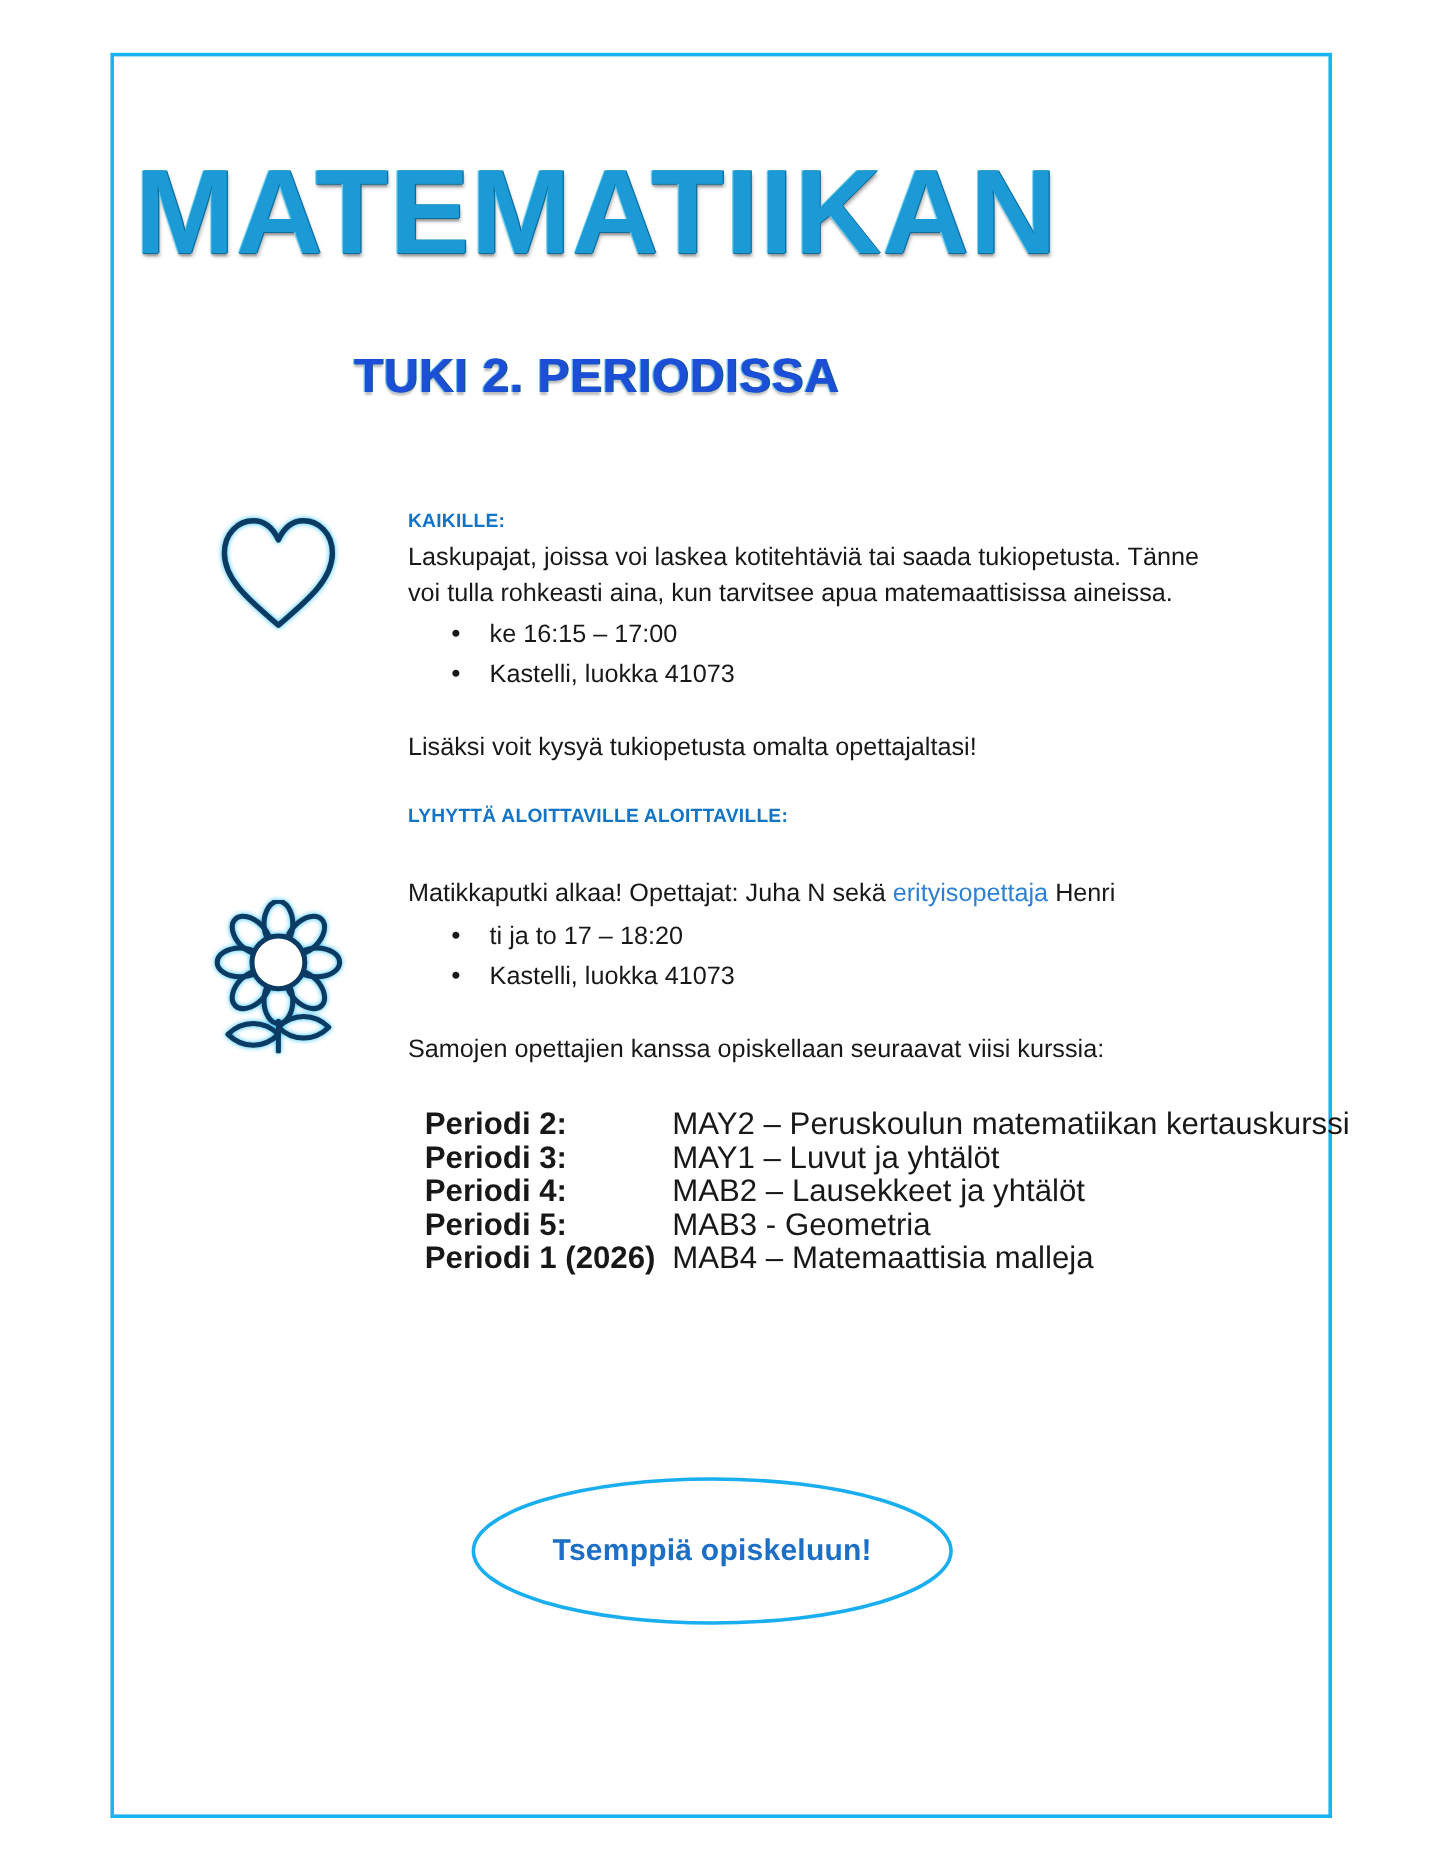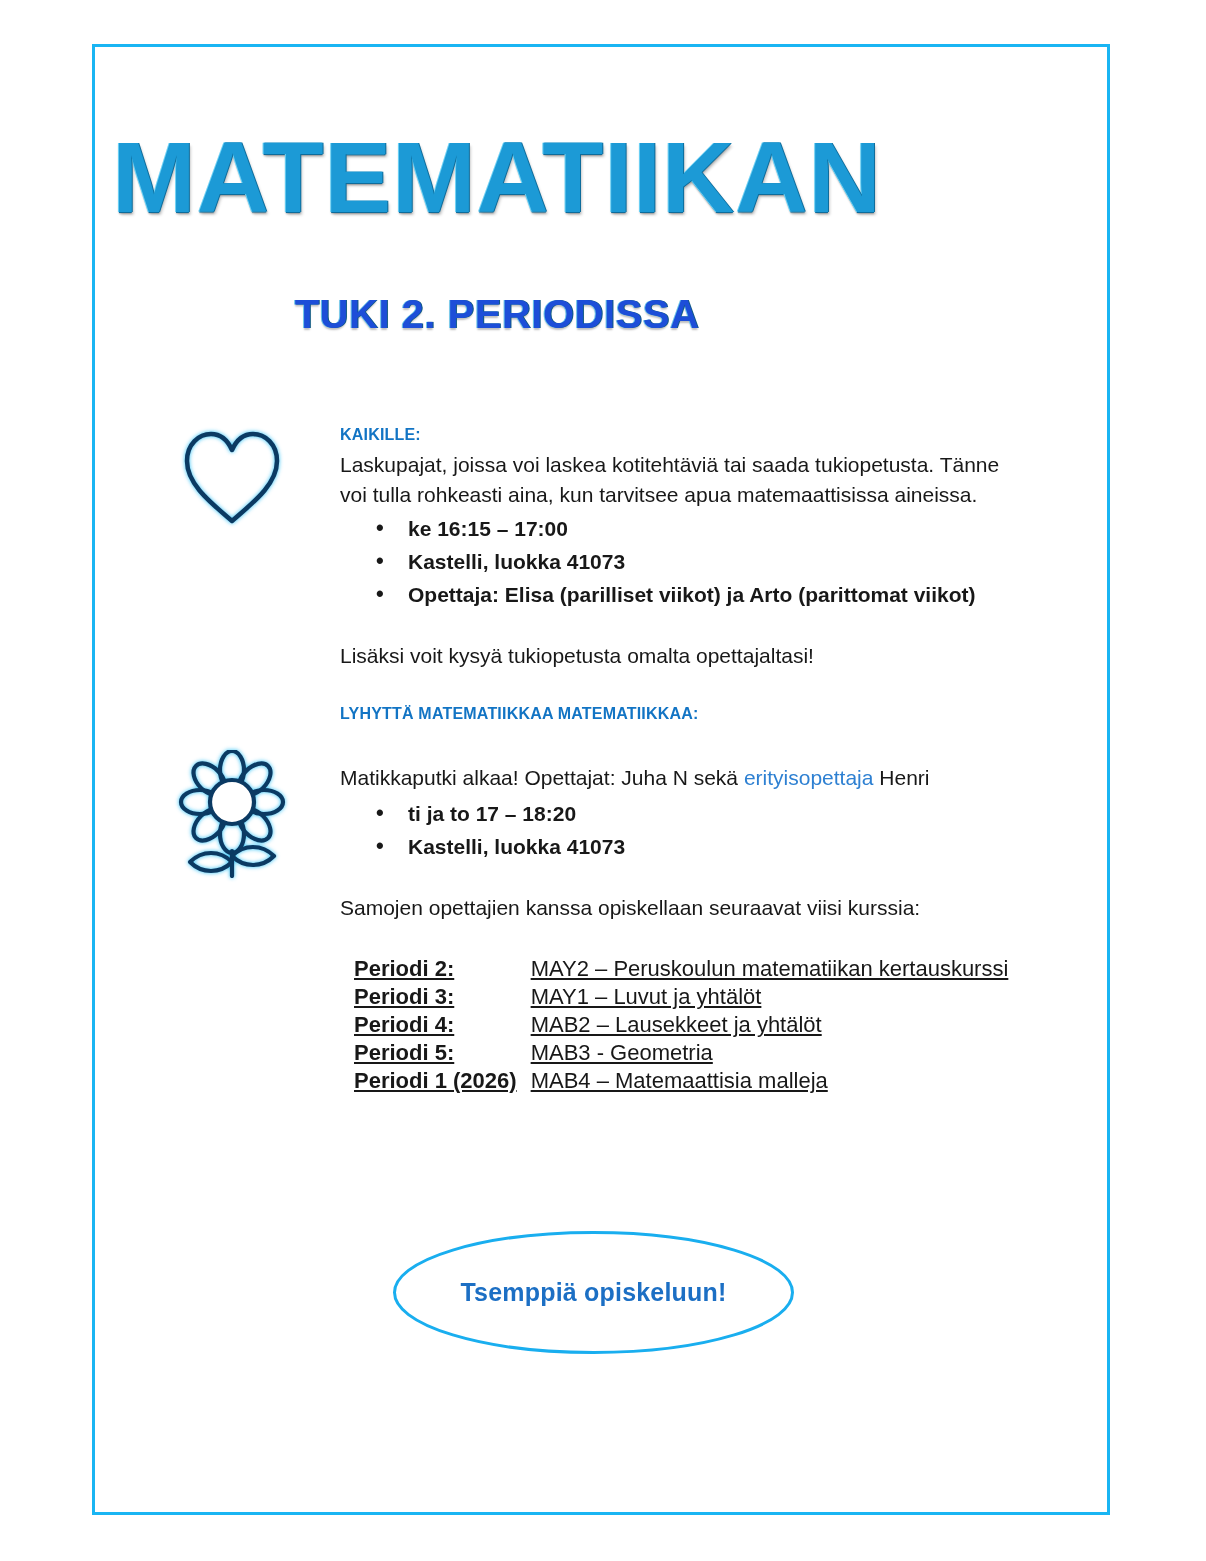--- a/index.html
+++ b/index.html
@@ -101,21 +101,20 @@
   }
   .para.gap-top { margin-top: 30px; }
   .para.gap-top-lg { margin-top: 34px; }
 
   .link-text { color: #2E80D2; }
 
   ul.bullets {
     list-style: none;
     margin: 2px 0 0 0;
     padding: 0;
-    font-weight: bold;
   }
   ul.bullets li {
     position: relative;
     padding-left: 68px;
     font-size: 21px;
     line-height: 33px;
     color: #181818;
   }
   ul.bullets li::before {
     content: "\2022";
@@ -126,27 +125,26 @@
     color: #181818;
   }
   ul.bullets.second { margin-top: 4px; }
 
   
   .periods {
     margin-top: 32px;
     border-collapse: collapse;
   }
   .periods td {
-    font-size: 22px;
+    font-size: 26px;
     line-height: 28px;
     color: #181818;
     padding: 0;
     vertical-align: top;
     white-space: nowrap;
-    text-decoration: underline;
   }
   .periods td.label {
     font-weight: 700;
     padding-left: 14px;
     padding-right: 22px;
   }
   .periods tr.wide-label td.label { padding-right: 14px; }
 
   
   .icon {
@@ -225,26 +223,25 @@
 
   <div class="content">
 
     <h3 class="section-heading">KAIKILLE:</h3>
 
     <p class="para">Laskupajat, joissa voi laskea kotitehtäviä tai saada tukiopetusta. Tänne voi tulla rohkeasti aina, kun tarvitsee apua matemaattisissa aineissa.</p>
 
     <ul class="bullets">
       <li>ke 16:15 – 17:00</li>
       <li>Kastelli, luokka 41073</li>
-      <li>Opettaja: Elisa (parilliset viikot) ja Arto (parittomat viikot)</li>
     </ul>
 
     <p class="para gap-top">Lisäksi voit kysyä tukiopetusta omalta opettajaltasi!</p>
 
-    <h3 class="section-heading spaced-top">LYHYTTÄ MATEMATIIKKAA MATEMATIIKKAA:</h3>
+    <h3 class="section-heading spaced-top">LYHYTTÄ ALOITTAVILLE ALOITTAVILLE:</h3>
 
     <p class="para gap-top-lg"><span>Matikkaputki alkaa! Opettajat: Juha N sekä </span><span class="link-text">erityisopettaja</span><span> Henri</span></p>
 
     <ul class="bullets second">
       <li>ti ja to 17 – 18:20</li>
       <li>Kastelli, luokka 41073</li>
     </ul>
 
     <p class="para gap-top">Samojen opettajien kanssa opiskellaan seuraavat viisi kurssia:</p>
 

